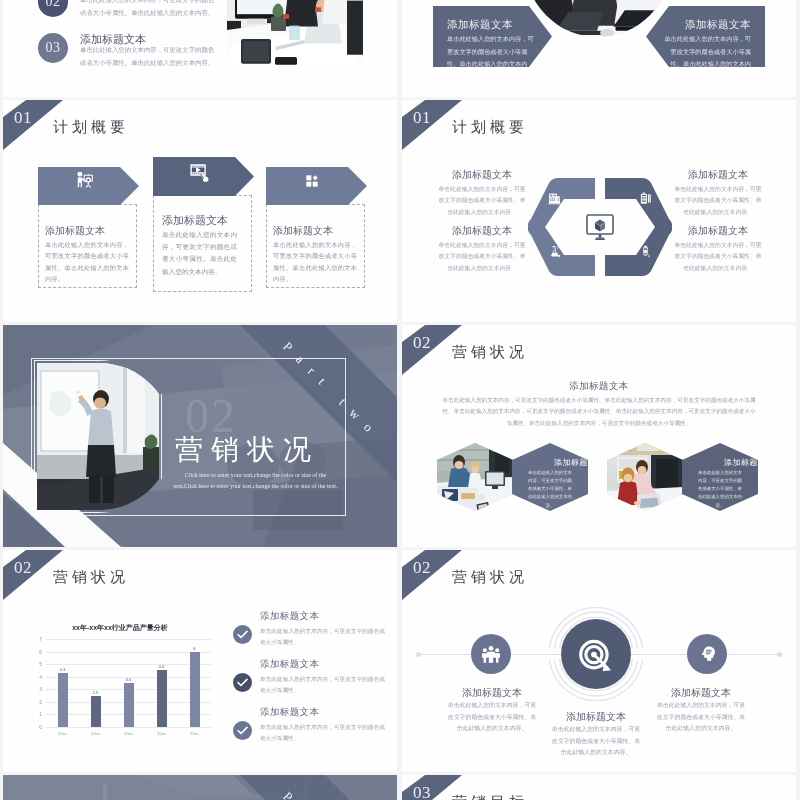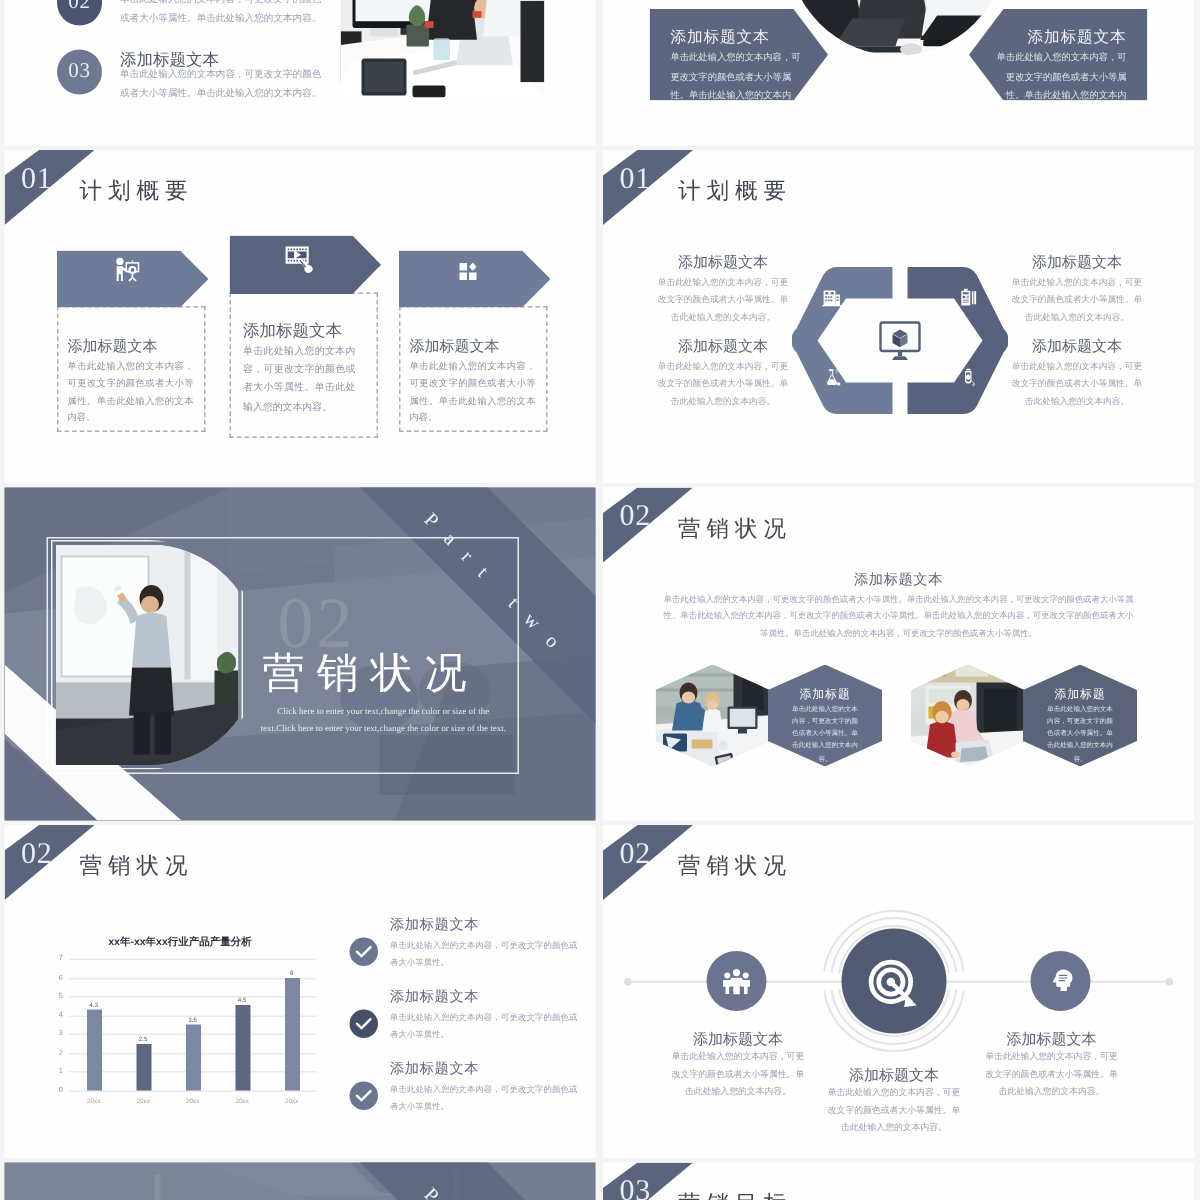--- a/index.html
+++ b/index.html
@@ -9,21 +9,21 @@
   .page{position:relative;width:800px;height:800px;background:#f4f4f5;}
   .slide{position:absolute;width:394px;height:222px;background:#fefefe;overflow:hidden;}
   .col-l{left:3px;} .col-r{left:402px;}
   .row0{top:-125px;} .row1{top:100px;} .row2{top:325px;} .row3{top:550px;} .row4{top:775px;}
 
   
   .hdr-badge{position:absolute;left:0;top:0;width:62px;height:50px;overflow:hidden;}
   .hdr-badge .tri{position:absolute;left:0;top:0;width:62px;height:50px;
       background:#5a647d;clip-path:polygon(23px 0, 60px 0, 0 50px, 0 17px);}
   .hdr-badge .num{position:absolute;left:11px;top:8px;color:#e9ecf3;
-      font-family:"Liberation Serif",serif;font-size:20px;letter-spacing:.5px;}
+      font-family:"Liberation Serif",serif;font-size:17px;letter-spacing:.5px;}
   .hdr-title{position:absolute;font-family:"Liberation Serif","DejaVu Serif",serif;
       color:#3f4654;font-size:15px;letter-spacing:4px;}
 
   
   .pcard{position:absolute;border:1px dashed #a8adb8;background:transparent;box-sizing:border-box;}
   .pcard .banner{position:absolute;background:#6e7c99;}
   .pcard .banner.dark{background:#58637e;}
   .pcard .ptitle{position:absolute;font-family:"Liberation Serif","DejaVu Serif",serif;
       color:#5b6274;letter-spacing:0px;white-space:nowrap;}
   .pcard .pbody{position:absolute;line-height:1.85;color:#8d94a3;text-align:justify;}
@@ -46,21 +46,21 @@
       font-size:6px;line-height:1.85;text-align:center;}
 
   
   .leadtitle{position:absolute;font-family:"Liberation Serif","DejaVu Serif",serif;
       font-size:9.5px;color:#5e6578;letter-spacing:.4px;text-align:center;}
   .leadbody{position:absolute;font-size:5.6px;line-height:2.05;color:#9aa1b0;text-align:center;}
   .hexcell{position:absolute;width:76px;height:68px;
       clip-path:polygon(50% 0,100% 25%,100% 75%,50% 100%,0 75%,0 25%);}
   .hexcell.txt{background:#646e88;}
   .hexcell.txt.d{background:#5a6379;}
-  .hexcell .ht{position:absolute;left:0;right:0;top:14px;text-align:center;color:#fff;
+  .hexcell .ht{position:absolute;left:0;right:0;top:14px;text-align:right;color:#fff;
       font-family:"Liberation Serif","DejaVu Serif",serif;font-size:8px;letter-spacing:.5px;}
   .hexcell .hb{position:absolute;left:14px;right:14px;top:26px;text-align:center;color:#e0e4ec;
       font-size:4.4px;line-height:1.85;}
 
   
   .chartbox{position:absolute;}
   .chart-title{position:absolute;text-align:center;font-size:7px;color:#2f3440;font-weight:bold;}
   .axis-lbl{position:absolute;font-size:5px;color:#8f96a4;text-align:right;}
   .cat-lbl{position:absolute;font-size:4.2px;color:#9aa1ae;text-align:center;}
   .val-lbl{position:absolute;font-size:4.2px;color:#555c6b;text-align:center;}

